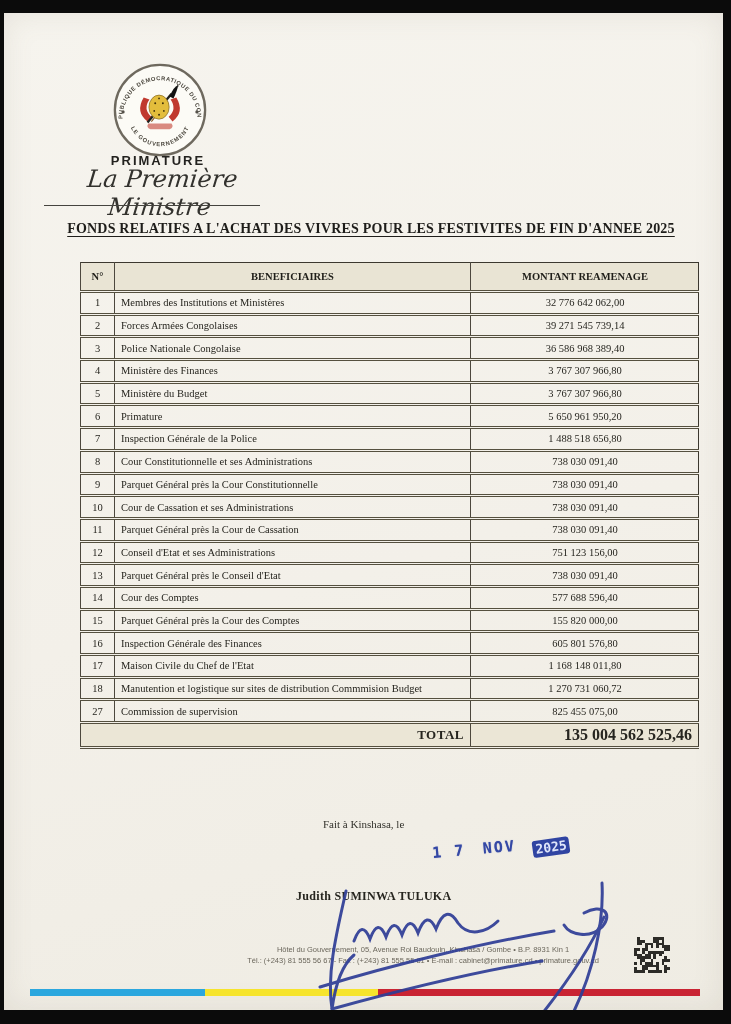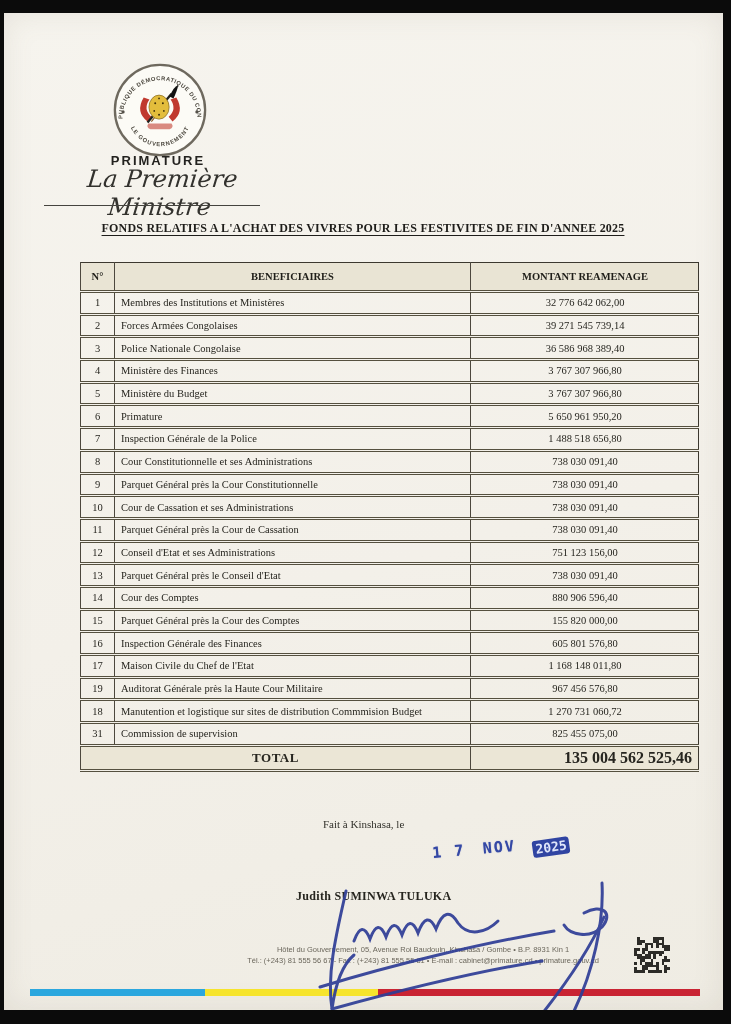--- a/index.html
+++ b/index.html
@@ -12,40 +12,40 @@
   
   .seal{position:absolute;left:108px;top:49px;width:96px;height:96px;}
   .org-name{position:absolute;left:54px;top:140px;width:200px;text-align:center;
             font-family:"Liberation Sans",sans-serif;font-weight:bold;
             font-size:13px;letter-spacing:2px;color:#23221f;}
   .office-title{position:absolute;left:42px;top:152px;width:230px;text-align:center;
             font-family:"DejaVu Serif",serif;font-style:italic;font-size:24px;
             color:#33322e;transform:skewX(-6deg);}
   .office-underline{position:absolute;left:40px;top:192px;width:216px;height:0;
             border-bottom:1.5px solid #45443f;}
-  .doc-title{position:absolute;left:13px;top:208px;width:692px;text-align:center;
-            font-weight:bold;font-size:12px;letter-spacing:.2px;color:#1e1d1a;
+  .doc-title{position:absolute;left:21px;top:208px;width:692px;text-align:center;
+            font-weight:bold;font-size:14px;letter-spacing:.2px;color:#1e1d1a;
             text-decoration:underline;text-underline-offset:3px;}
 
   
   table.benef{position:absolute;left:76px;top:249px;width:618px;
             border-collapse:collapse;table-layout:fixed;
             font-size:10.5px;color:#26251f;}
   table.benef col.c1{width:34px;} table.benef col.c2{width:356px;} table.benef col.c3{width:228px;}
   table.benef td,table.benef th{border-left:1px solid #4c473d;padding:0 6px;
             overflow:hidden;white-space:nowrap;}
   table.benef td:last-child,table.benef th:last-child{border-right:1.5px solid #3c382f;padding-left:7px;}
   table.benef tr{border-bottom:3px double #55503f;}
   table.benef thead tr{border-top:1.5px solid #3c382f;}
   table.benef thead th{height:27px;background:#e9e4d4;font-size:10.5px;
             font-weight:bold;text-align:center;color:#1f1e19;}
   table.benef tbody td{height:19.7px;background:transparent;}
   .c-num{text-align:center;}
   .c-amt{text-align:center;}
-  table.benef tfoot td{height:22px;background:#ebe6d6;font-weight:bold;}
+  table.benef tfoot td{height:22px;background:#ebe6d6;font-weight:bold;text-align:right;}
   .total-label{text-align:center;font-size:13px;letter-spacing:.5px;}
   .total-amt{text-align:right;font-size:16px;}
 
   
   .place-line{position:absolute;left:319px;top:805px;font-size:11px;color:#33322c;}
   .stamp{position:absolute;left:428px;top:824px;transform:rotate(-5deg);
          font-family:"DejaVu Sans Mono",monospace;font-weight:bold;
          white-space:nowrap;}
   .stamp .d,.stamp .m{color:#3448a5;font-size:15px;letter-spacing:2px;
          text-shadow:0 0 1px rgba(52,72,165,.6);}
@@ -204,21 +204,21 @@
 
     <tr>
       <td class="c-num">13</td>
       <td class="c-ben">Parquet Général près le Conseil d'Etat</td>
       <td class="c-amt">738 030 091,40</td>
     </tr>
 
     <tr>
       <td class="c-num">14</td>
       <td class="c-ben">Cour des Comptes</td>
-      <td class="c-amt">880 906 596,40</td>
+      <td class="c-amt">577 688 596,40</td>
     </tr>
 
     <tr>
       <td class="c-num">15</td>
       <td class="c-ben">Parquet Général près la Cour des Comptes</td>
       <td class="c-amt">155 820 000,00</td>
     </tr>
 
     <tr>
       <td class="c-num">16</td>
@@ -226,35 +226,30 @@
       <td class="c-amt">605 801 576,80</td>
     </tr>
 
     <tr>
       <td class="c-num">17</td>
       <td class="c-ben">Maison Civile du Chef de l'Etat</td>
       <td class="c-amt">1 168 148 011,80</td>
     </tr>
 
 
-    <tr>
-      <td class="c-num">19</td>
-      <td class="c-ben">Auditorat Générale près la Haute Cour Militaire</td>
-      <td class="c-amt">967 456 576,80</td>
-    </tr>
 
 
     <tr>
       <td class="c-num">18</td>
       <td class="c-ben">Manutention et logistique sur sites de distribution Commmision  Budget</td>
       <td class="c-amt">1 270 731 060,72</td>
     </tr>
 
     <tr>
-      <td class="c-num">31</td>
+      <td class="c-num">27</td>
       <td class="c-ben">Commission de supervision</td>
       <td class="c-amt">825 455 075,00</td>
     </tr>
   </tbody>
     <tfoot>
       <tr>
         <td class="total-label" colspan="2">TOTAL</td>
         <td class="c-amt total-amt">135 004 562 525,46</td>
       </tr>
     </tfoot>

